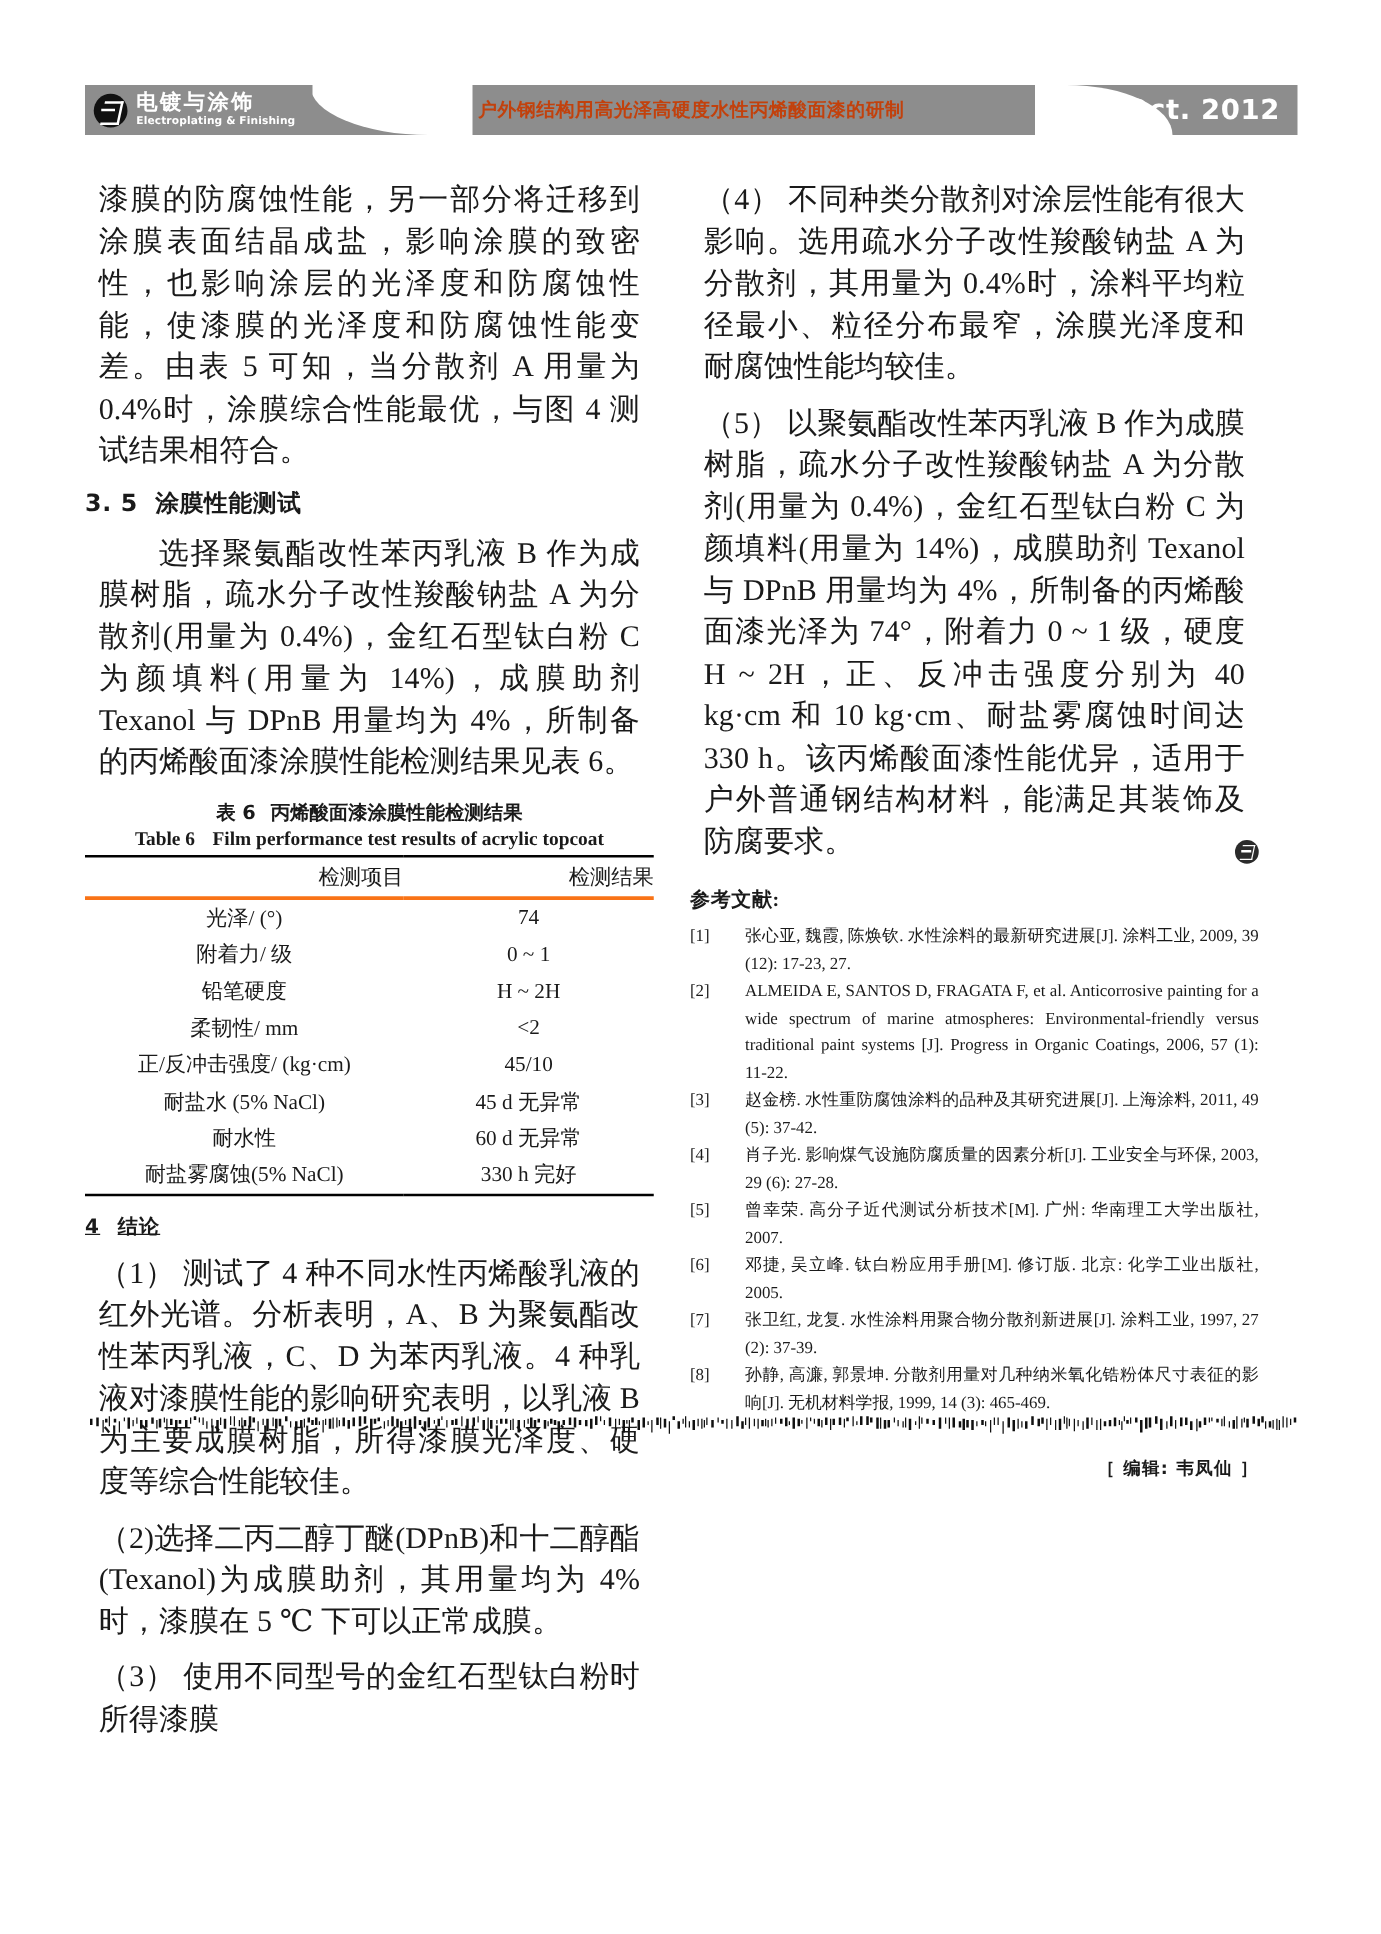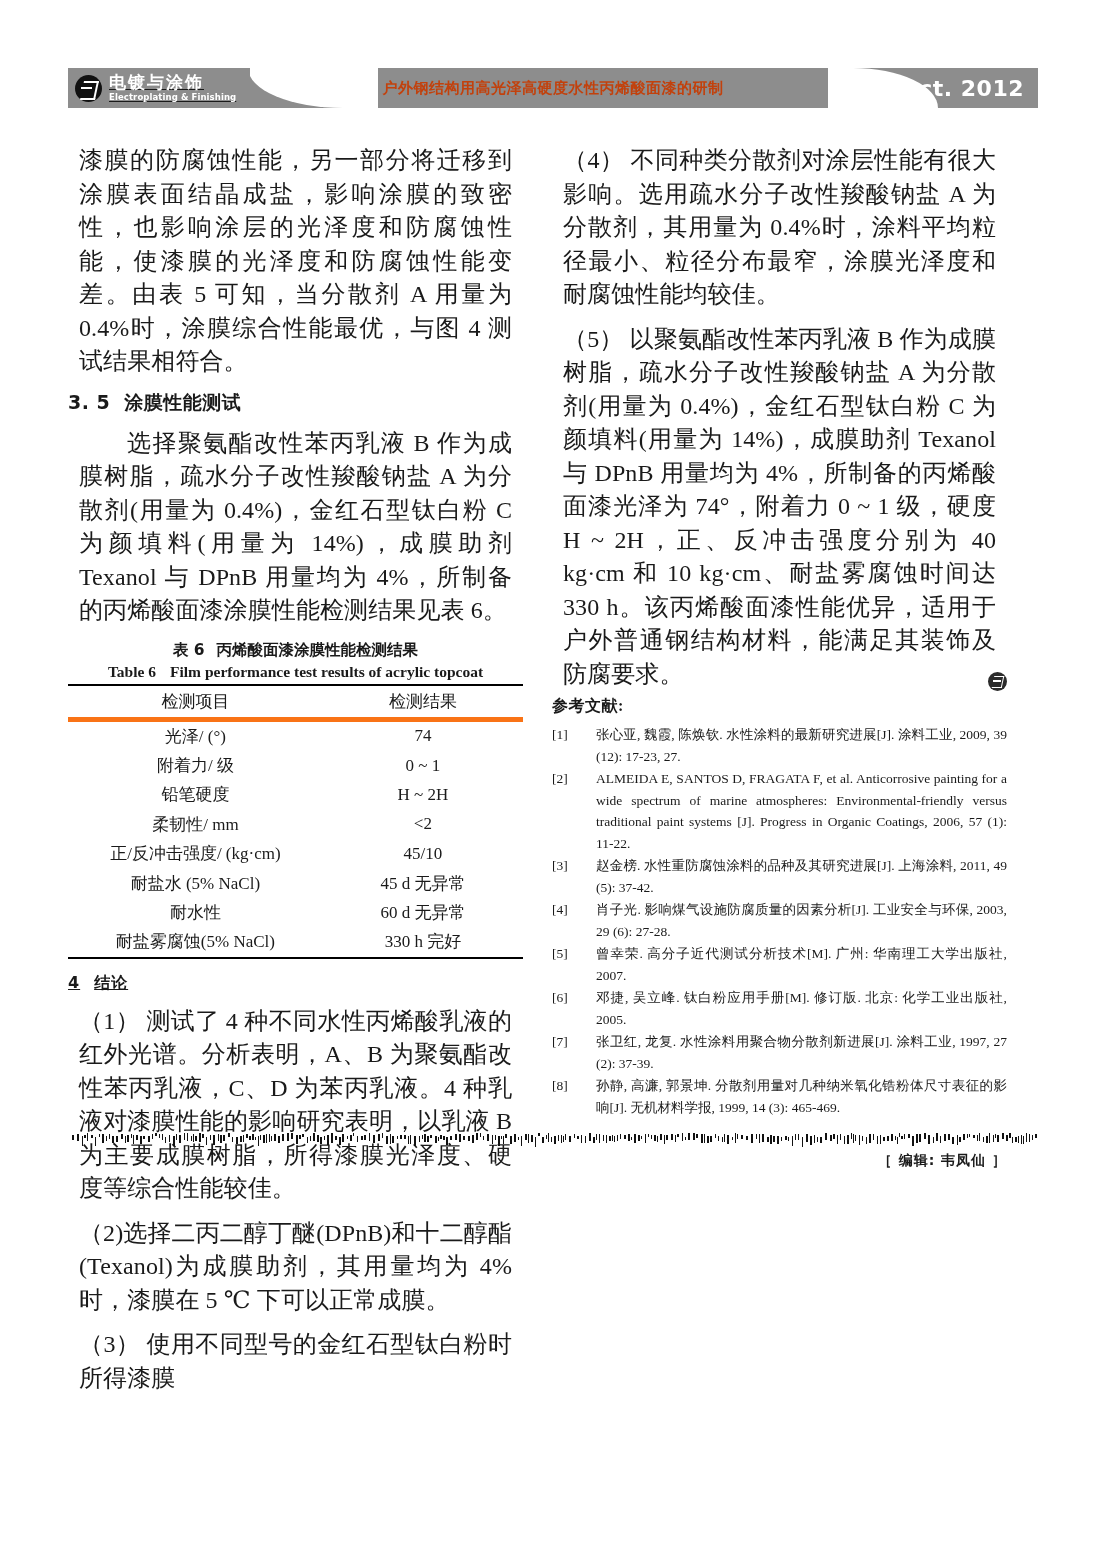--- a/index.html
+++ b/index.html
@@ -85,21 +85,21 @@
     border-left: none;
     transform: skewX(-12deg);
   }
   .hdr-mark::after {
     content: "";
     position: absolute;
     left: 6px; top: 12px;
     width: 11px; height: 2px;
     background: #ffffff;
   }
-  .hdr-titles { line-height: 1; text-decoration: underline; }
+  .hdr-titles { line-height: 1; }
   .hdr-cn {
     font-family: "DejaVu Sans", "Liberation Sans", sans-serif;
     font-weight: bold;
     font-size: 17px;
     letter-spacing: 2px;
     color: #ffffff;
     display: block;
     margin-bottom: 2px;
   }
   .hdr-en {
@@ -198,38 +198,38 @@
   .tbl-cap-en .lbl { margin-right: 14px; }
 
   table.data {
     width: 100%;
     border-collapse: collapse;
     font-size: 17px;
   }
   table.data thead th {
     font-weight: normal;
     padding: 4px 0 4px 0;
-    text-align: center;
+    text-align: right;
     border-top: 2.5px solid #000;
-    border-bottom: 5px solid #f97316;
+    border-bottom: 3px solid #f97316;
   }
   table.data tbody td {
     padding: 3.2px 0;
     text-align: center;
     border: none;
   }
   table.data tbody tr:last-child td {
     border-bottom: 2.5px solid #000;
   }
   table.data .c1 { width: 56%; }
   table.data .c2 { width: 44%; margin-top: 40px; }
 
   
   h4.reftitle {
-    margin: 0 0 7px 0;
+    margin: 14px 0 7px 0;
     font-family: Liberation Serif, serif;
     font-weight: bold;
     font-size: 16px;
     letter-spacing: 0.5px;
   }
   .ref {
     display: flex;
     font-size: 13.5px;
     line-height: 21.5px;
     margin-bottom: 1px;

